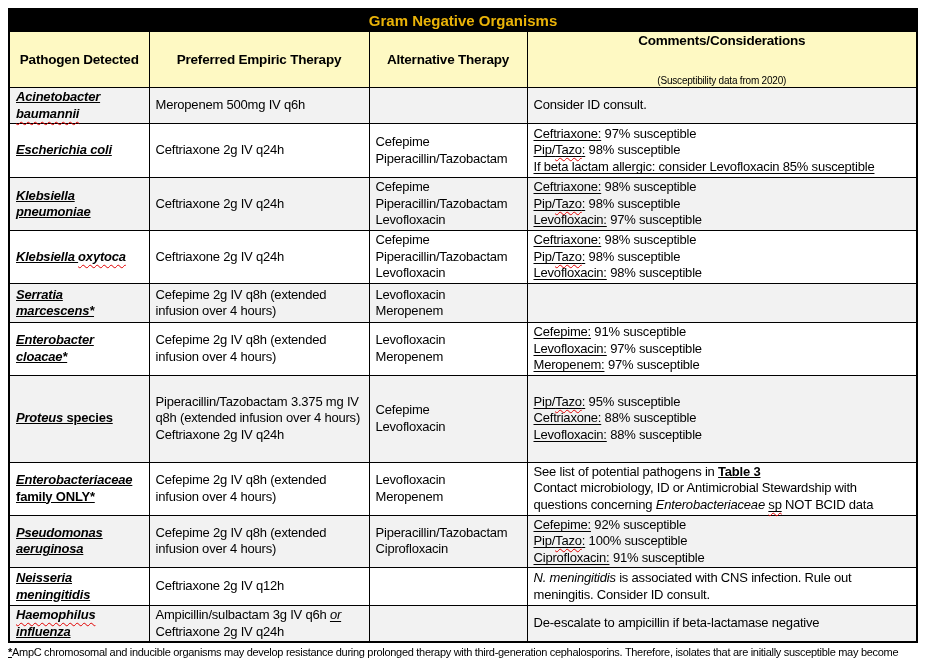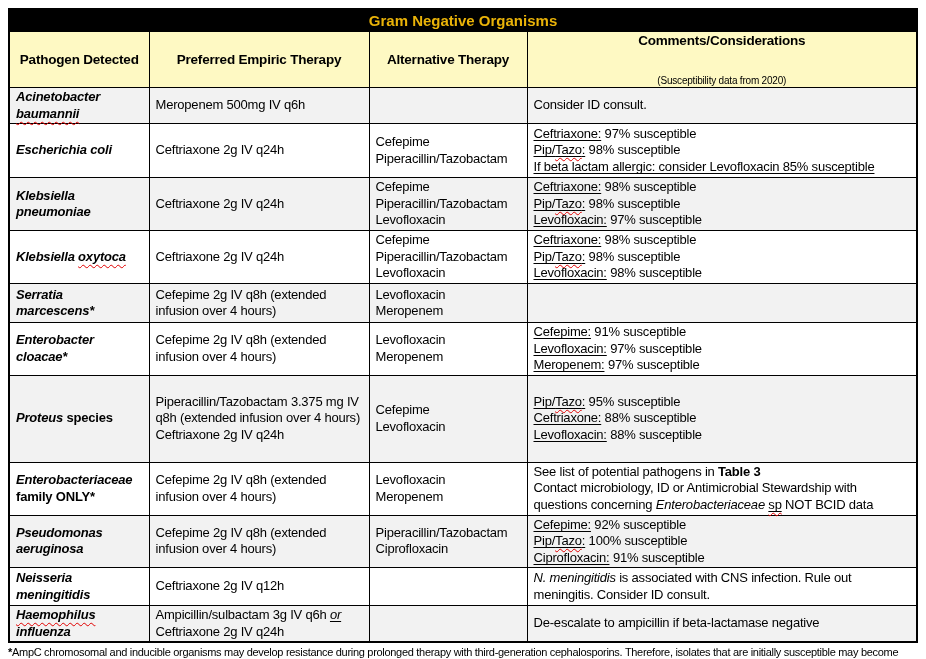--- a/index.html
+++ b/index.html
@@ -46,21 +46,21 @@
   }
   .head-row .sub {
     font-size: 10px;
     font-weight: normal;
     display: block;
     margin-top: 26px;
   }
   tbody tr.alt td { background: #f2f2f2; }
   tbody tr td { background: #ffffff; }
   .par { line-height: 16.5px; min-height: 16.5px; }
-  .b { font-weight: bold; }
+  .b { font-weight: bold; text-decoration: underline; }
   .i { font-style: italic; }
   .u {
     text-decoration: underline;
     text-decoration-thickness: 1px;
     text-underline-offset: 2px;
     text-decoration-skip-ink: none;
   }
   .sq {
     text-decoration: underline wavy #e00000;
     text-decoration-thickness: 1px;

